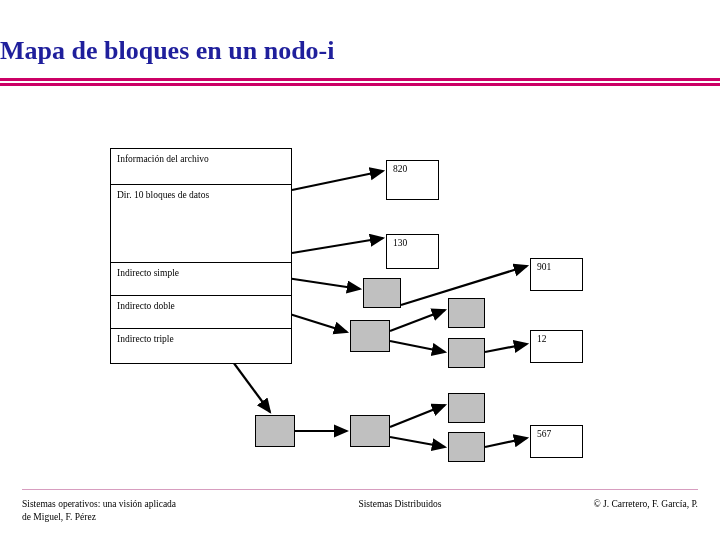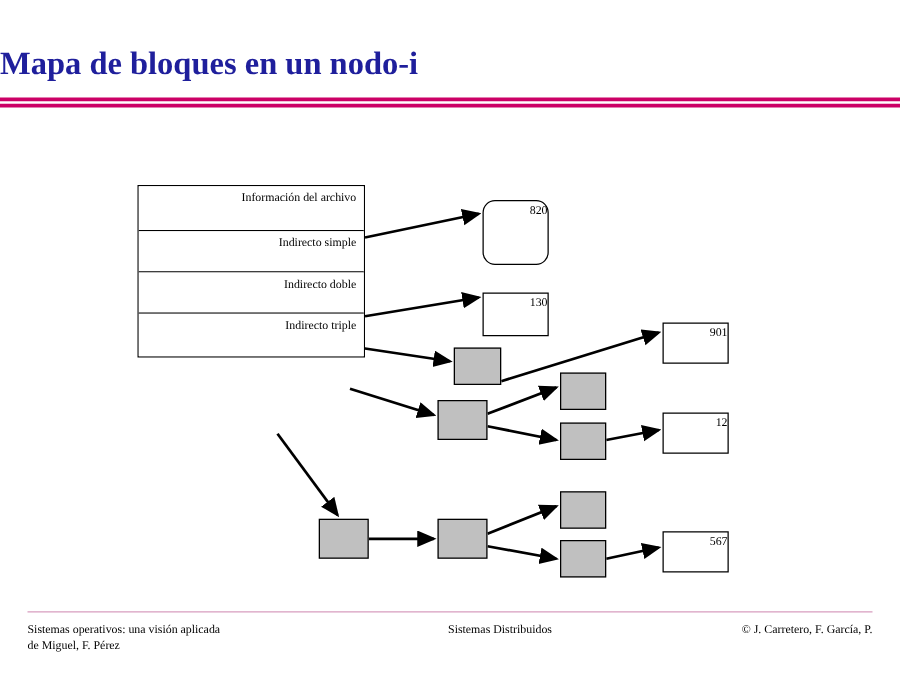--- a/index.html
+++ b/index.html
@@ -54,21 +54,20 @@
     width: 720px; height: 3px;
     background: #cc0066;
   }
   
   #diagram {
     position: absolute;
     left: 0;
     top: 0;
     width: 720px;
     height: 540px;
-    text-align: right;
   }
   .inode-table {
     position: absolute;
     left: 110px;
     top: 148px;
     width: 182px;
     border: 1px solid #000000;
     box-sizing: border-box;
     background: #ffffff;
   }
@@ -170,26 +169,27 @@
         <line x1="390" y1="427" x2="445" y2="405"></line>
 
         <line x1="390" y1="437" x2="445" y2="447"></line>
 
         <line x1="485" y1="447" x2="527" y2="438"></line>
       </g>
     </svg>
 
     <div class="inode-table">
       <div class="inode-row r-info">Información del archivo</div>
+      <div class="inode-row r-direct">Dir. 10 bloques de datos</div>
       <div class="inode-row r-ind1">Indirecto simple</div>
       <div class="inode-row r-ind2">Indirecto doble</div>
       <div class="inode-row r-ind3">Indirecto triple</div>
     </div>
 
-    <div class="val-box" style="left:386px;top:160px;width:53px;height:52px;border-radius:10px;">820</div>
+    <div class="val-box" style="left:386px;top:160px;width:53px;height:40px;">820</div>
     <div class="val-box" style="left:386px;top:234px;width:53px;height:35px;">130</div>
     <div class="val-box" style="left:530px;top:258px;width:53px;height:33px;">901</div>
     <div class="val-box" style="left:530px;top:330px;width:53px;height:33px;">12</div>
     <div class="val-box" style="left:530px;top:425px;width:53px;height:33px;">567</div>
 
     <div class="blk-box" style="left:363px;top:278px;width:38px;height:30px;"></div>
     <div class="blk-box" style="left:350px;top:320px;width:40px;height:32px;"></div>
     <div class="blk-box" style="left:448px;top:298px;width:37px;height:30px;"></div>
     <div class="blk-box" style="left:448px;top:338px;width:37px;height:30px;"></div>
     <div class="blk-box" style="left:255px;top:415px;width:40px;height:32px;"></div>

